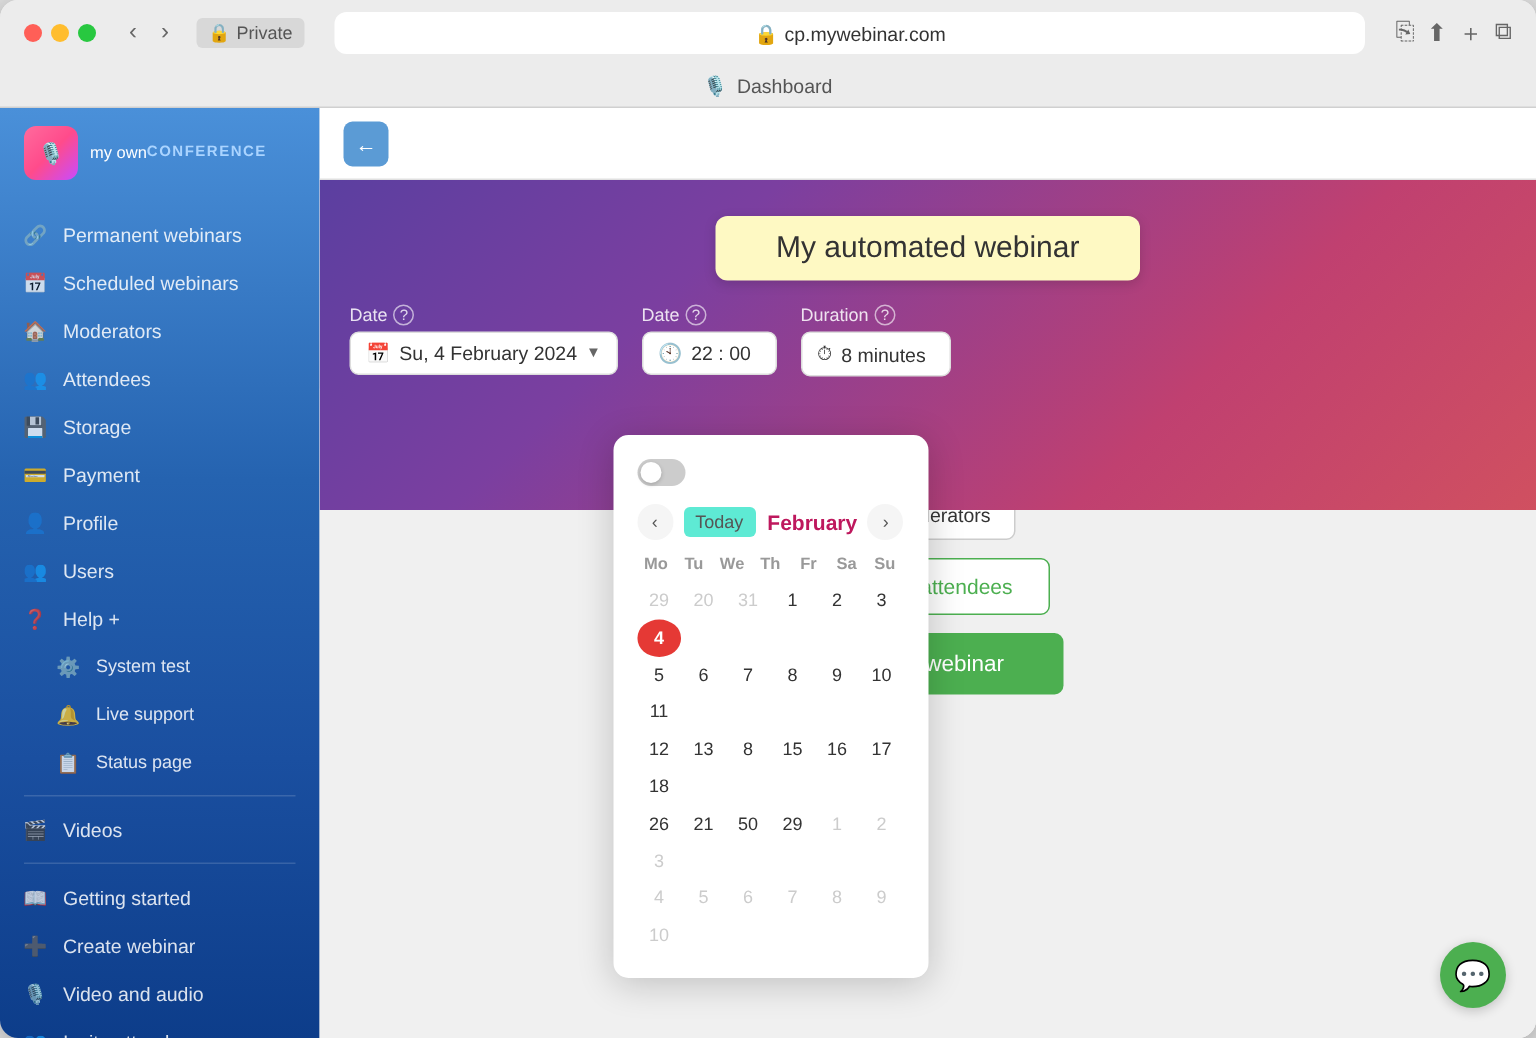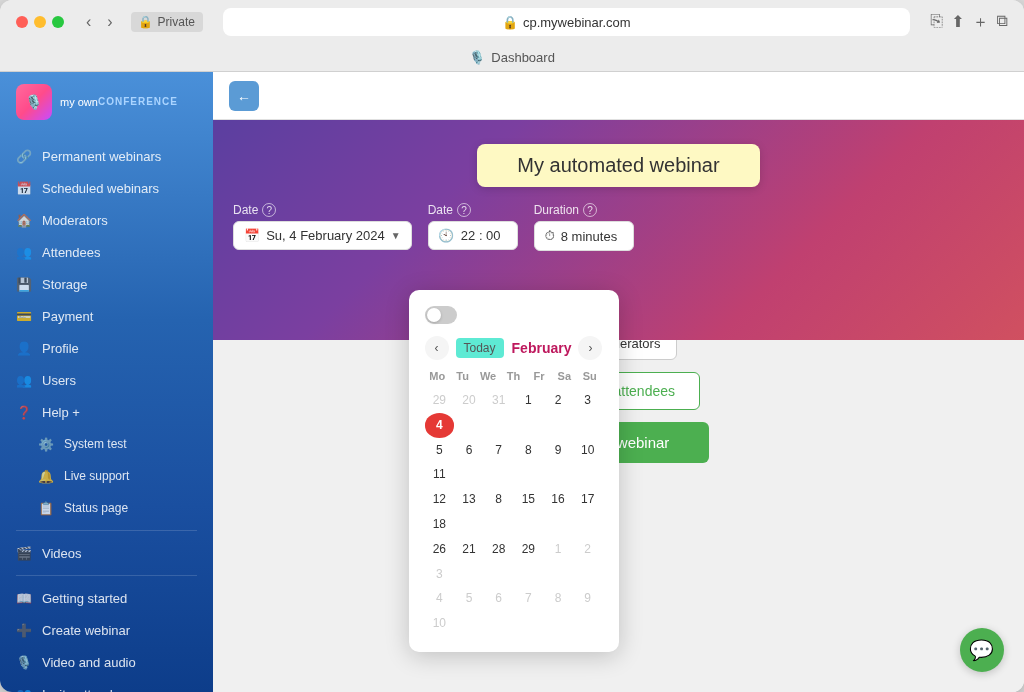--- a/index.html
+++ b/index.html
@@ -324,21 +324,21 @@
               <div class="cal-cell">15</div>
               <div class="cal-cell">16</div>
               <div class="cal-cell">17</div>
               <div class="cal-cell">18</div>
             </div>
 
 
             <div class="cal-row">
               <div class="cal-cell">26</div>
               <div class="cal-cell">21</div>
-              <div class="cal-cell">28</div>
+              <div class="cal-cell">50</div>
               <div class="cal-cell">29</div>
               <div class="cal-cell other-month">1</div>
               <div class="cal-cell other-month">2</div>
               <div class="cal-cell other-month">3</div>
             </div>
 
             <div class="cal-row">
               <div class="cal-cell other-month">4</div>
               <div class="cal-cell other-month">5</div>
               <div class="cal-cell other-month">6</div>

